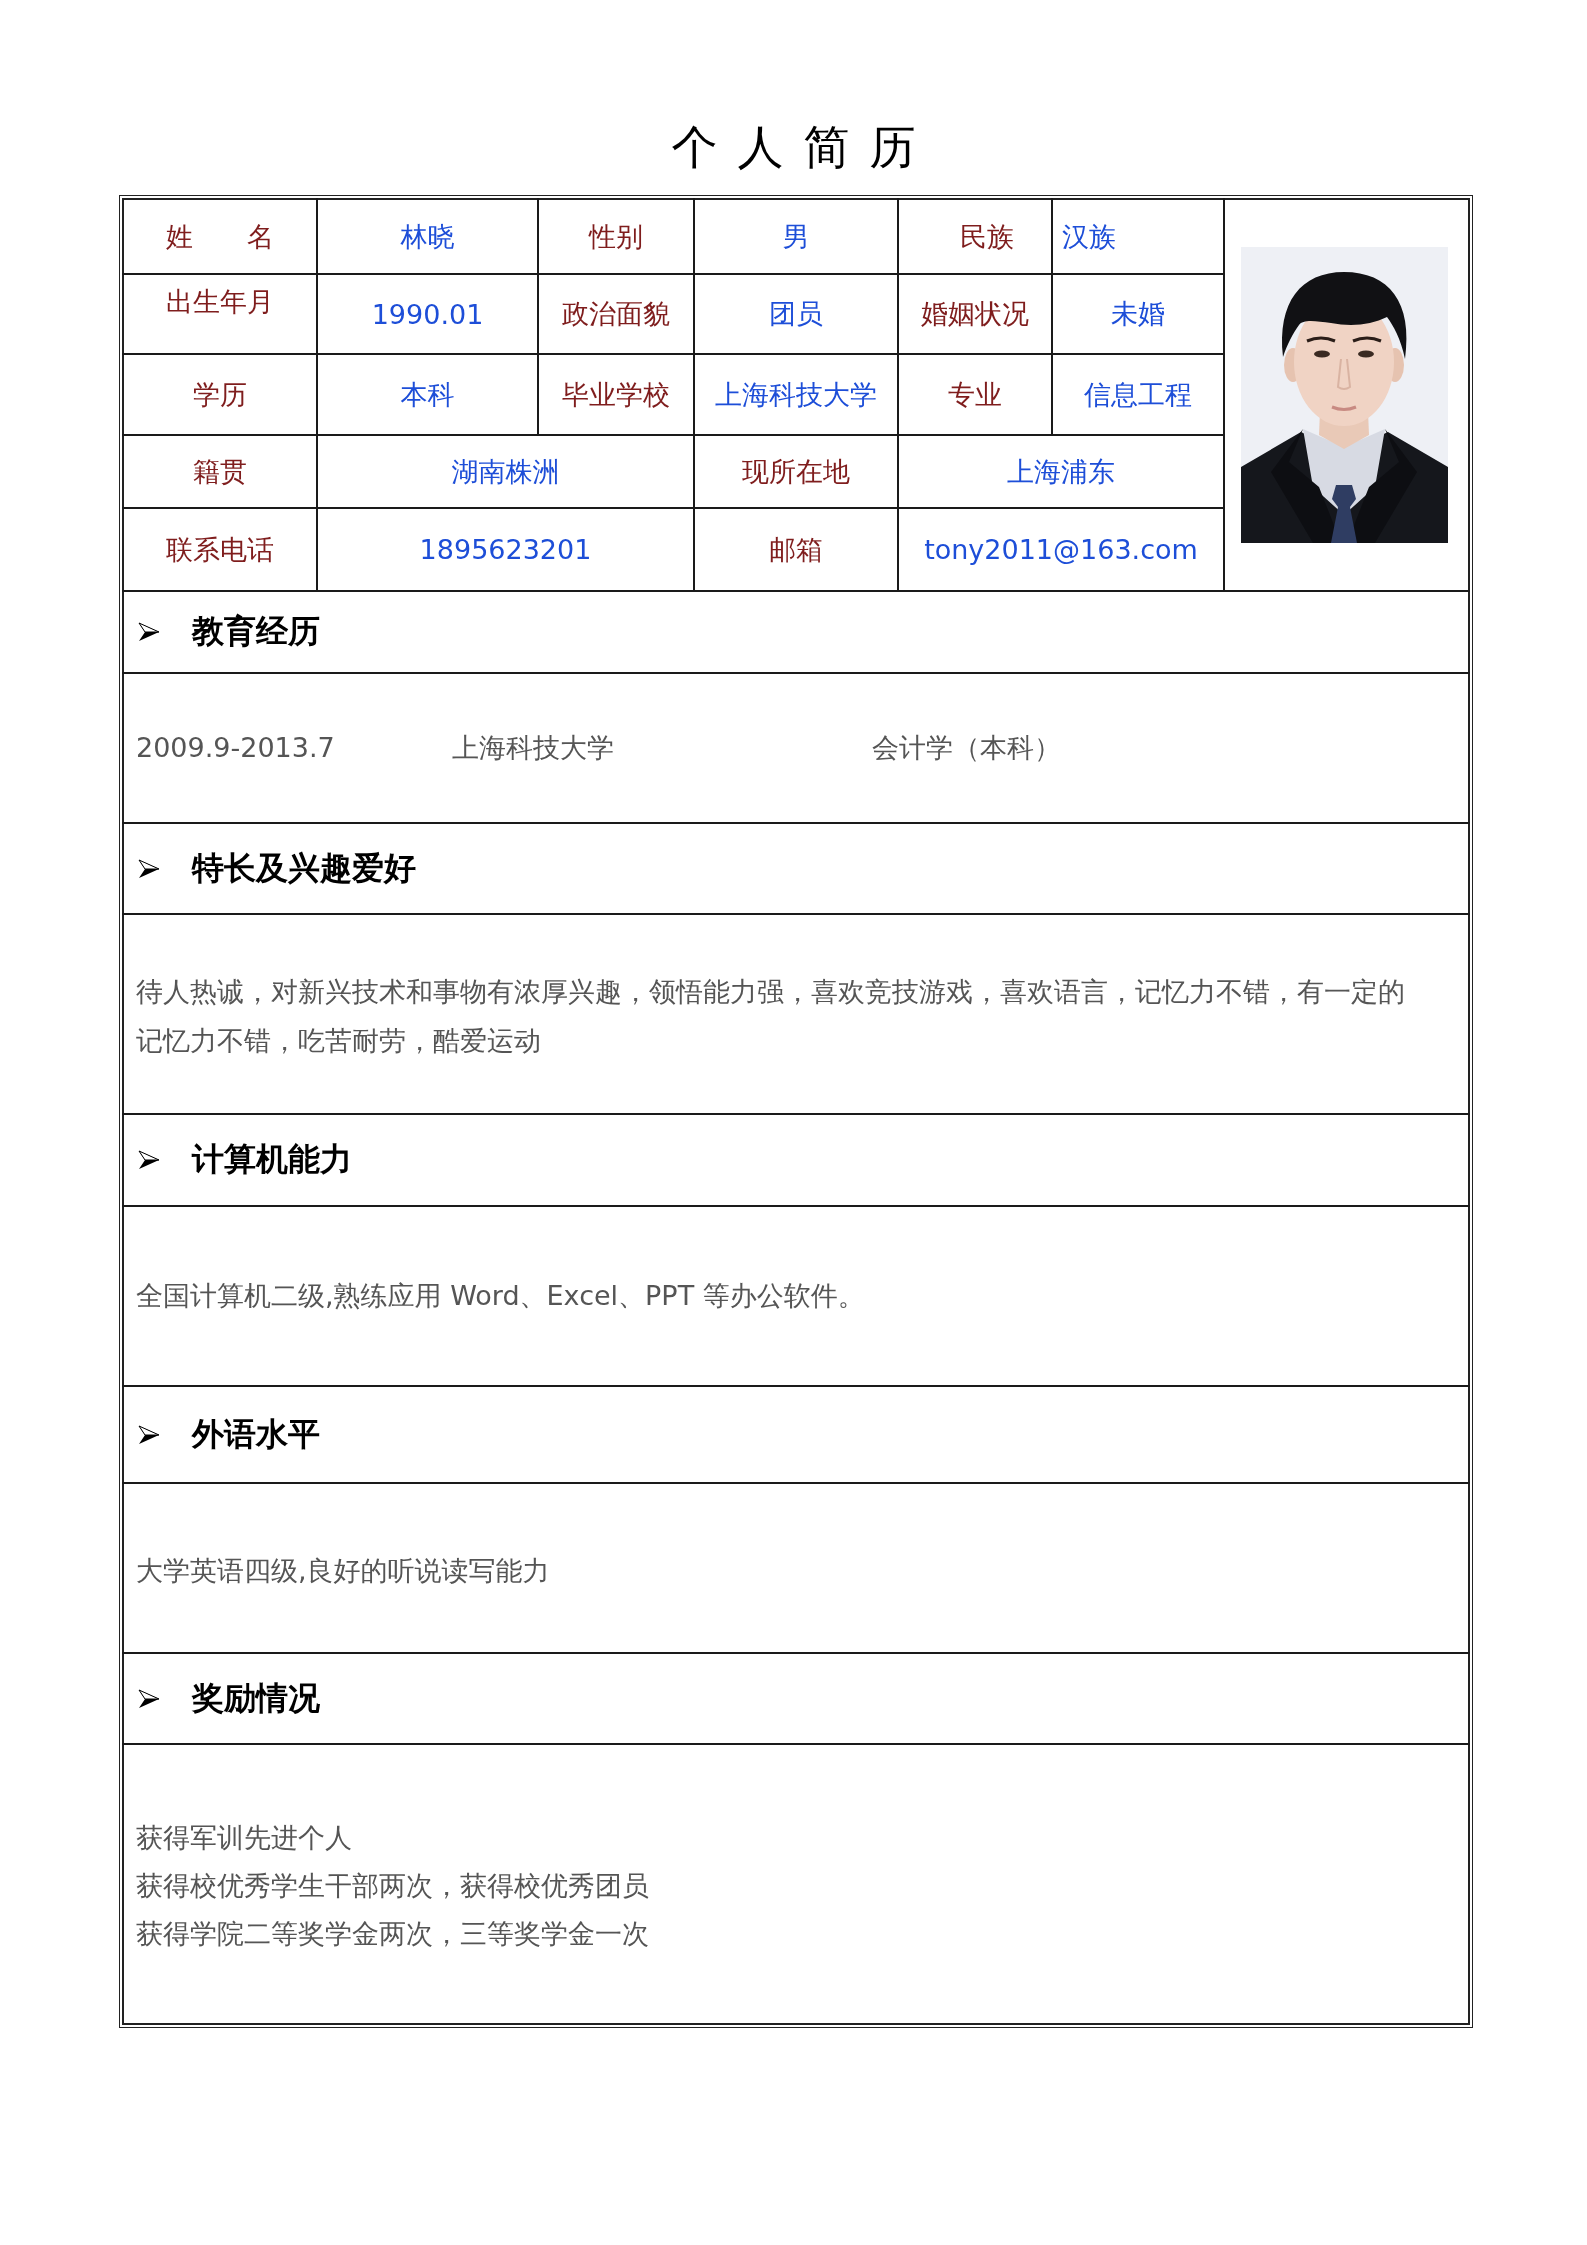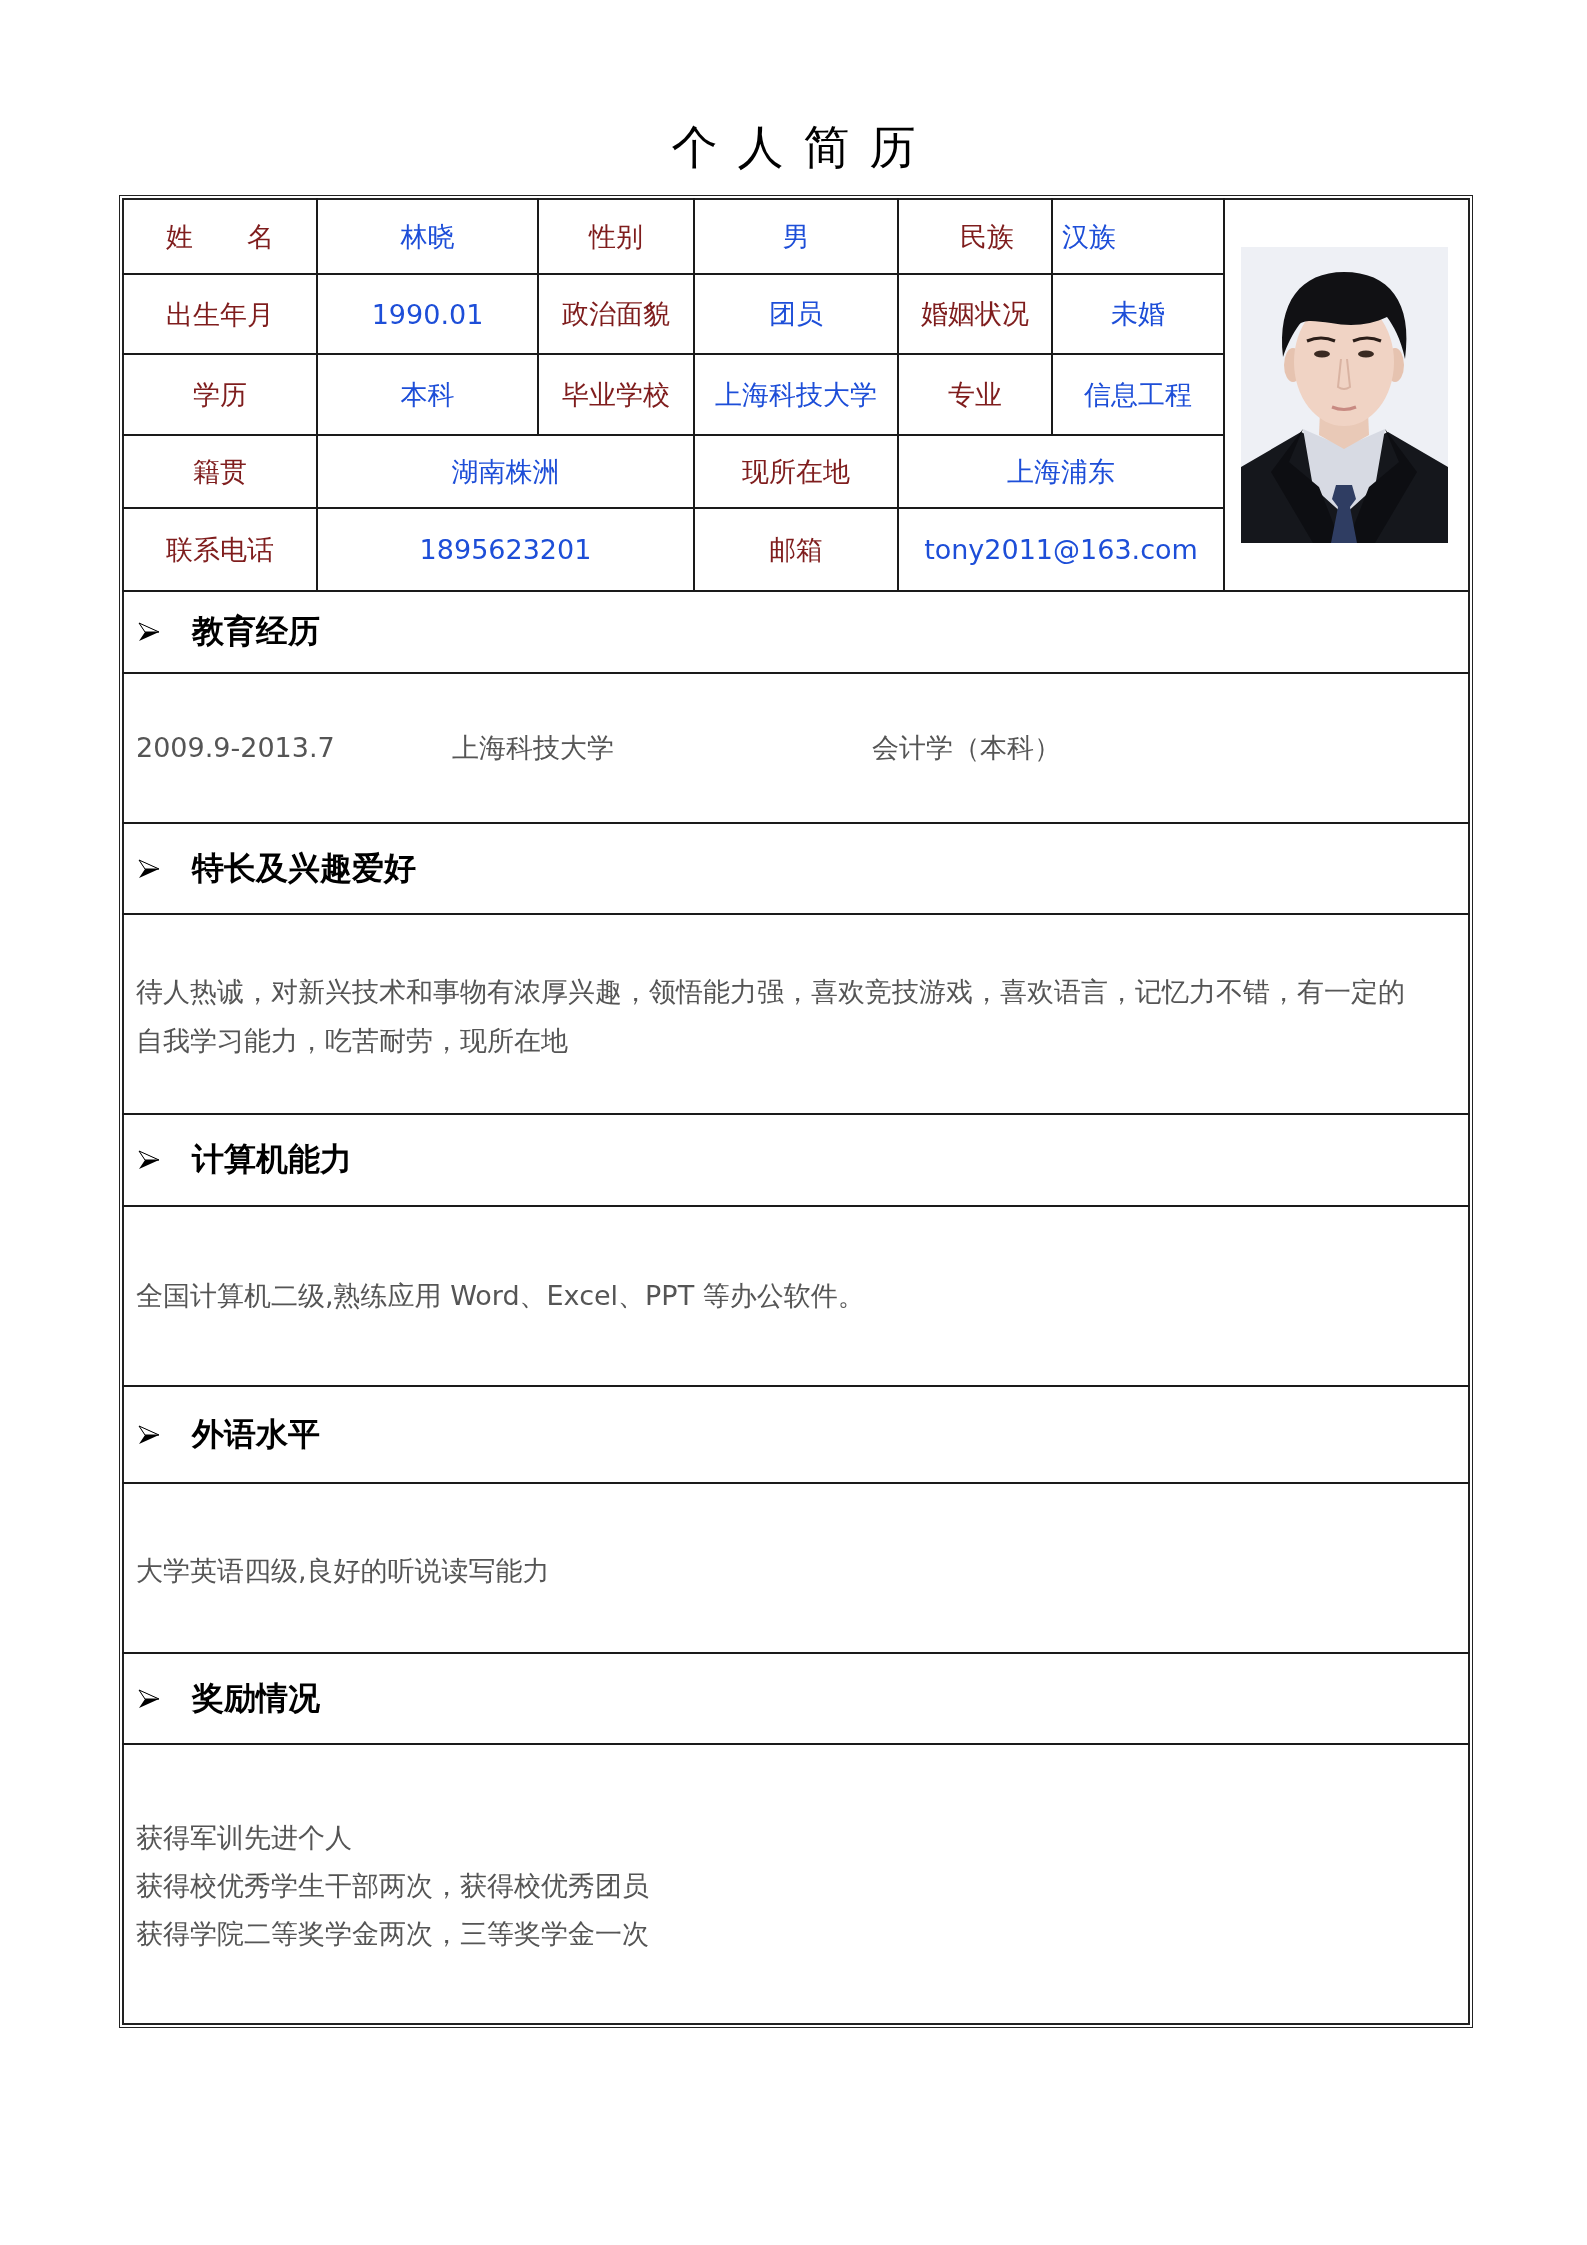--- a/index.html
+++ b/index.html
@@ -53,21 +53,21 @@
 <div class="vl" style="left:1051px;top:198px;height:237px;"></div>
 <div class="vl" style="left:1223px;top:198px;height:393px;"></div>
 
 <div class="cell lbl" style="left:124px;top:200px;width:192px;height:73px;">姓　　名</div>
 <div class="cell val" style="left:318px;top:200px;width:219px;height:73px;">林晓</div>
 <div class="cell lbl" style="left:539px;top:200px;width:154px;height:73px;">性别</div>
 <div class="cell val" style="left:695px;top:200px;width:202px;height:73px;">男</div>
 <div class="cell lbl" style="left:899px;top:200px;width:152px;height:73px;margin-left:12px;">民族</div>
 <div class="cell val" style="left:1004px;top:200px;width:170px;height:73px;">汉族</div>
 
-<div class="cell lbl" style="left:124px;top:276px;width:192px;height:78px;">出生年月</div>
+<div class="cell lbl" style="left:124px;top:263px;width:192px;height:78px;">出生年月</div>
 <div class="cell val" style="left:318px;top:275px;width:219px;height:78px;">1990.01</div>
 <div class="cell lbl" style="left:539px;top:275px;width:154px;height:78px;">政治面貌</div>
 <div class="cell val" style="left:695px;top:275px;width:202px;height:78px;">团员</div>
 <div class="cell lbl" style="left:899px;top:275px;width:152px;height:78px;">婚姻状况</div>
 <div class="cell val" style="left:1053px;top:275px;width:170px;height:78px;">未婚</div>
 
 <div class="cell lbl" style="left:124px;top:355px;width:192px;height:79px;">学历</div>
 <div class="cell val" style="left:318px;top:355px;width:219px;height:79px;">本科</div>
 <div class="cell lbl" style="left:539px;top:355px;width:154px;height:79px;">毕业学校</div>
 <div class="cell val" style="left:695px;top:355px;width:202px;height:79px;">上海科技大学</div>
@@ -130,21 +130,21 @@
 <div class="body-text" style="top:724px;left:872px;">会计学（本科）</div>
 
 <div class="sec" style="top:824px;height:89px;">
   <svg class="arrow" viewBox="0 0 22 22">
       <path d="M1 2 L21 11 L1 20 L7 11 Z" fill="#000"></path>
       <path d="M1 2 L21 11 L7 11 Z" fill="#fff" stroke="#000" stroke-width="1"></path>
     </svg>
   <span class="stitle">特长及兴趣爱好</span>
 </div>
 <div class="body-text" style="top:968px;">待人热诚，对新兴技术和事物有浓厚兴趣，领悟能力强，喜欢竞技游戏，喜欢语言，记忆力不错，有一定的</div>
-<div class="body-text" style="top:1017px;">自我学习能力，吃苦耐劳，现所在地</div>
+<div class="body-text" style="top:1017px;">记忆力不错，吃苦耐劳，酷爱运动</div>
 
 <div class="sec" style="top:1115px;height:90px;">
   <svg class="arrow" viewBox="0 0 22 22">
       <path d="M1 2 L21 11 L1 20 L7 11 Z" fill="#000"></path>
       <path d="M1 2 L21 11 L7 11 Z" fill="#fff" stroke="#000" stroke-width="1"></path>
     </svg>
   <span class="stitle">计算机能力</span>
 </div>
 <div class="body-text" style="top:1272px;">全国计算机二级,熟练应用 Word、Excel、PPT 等办公软件。</div>
 

